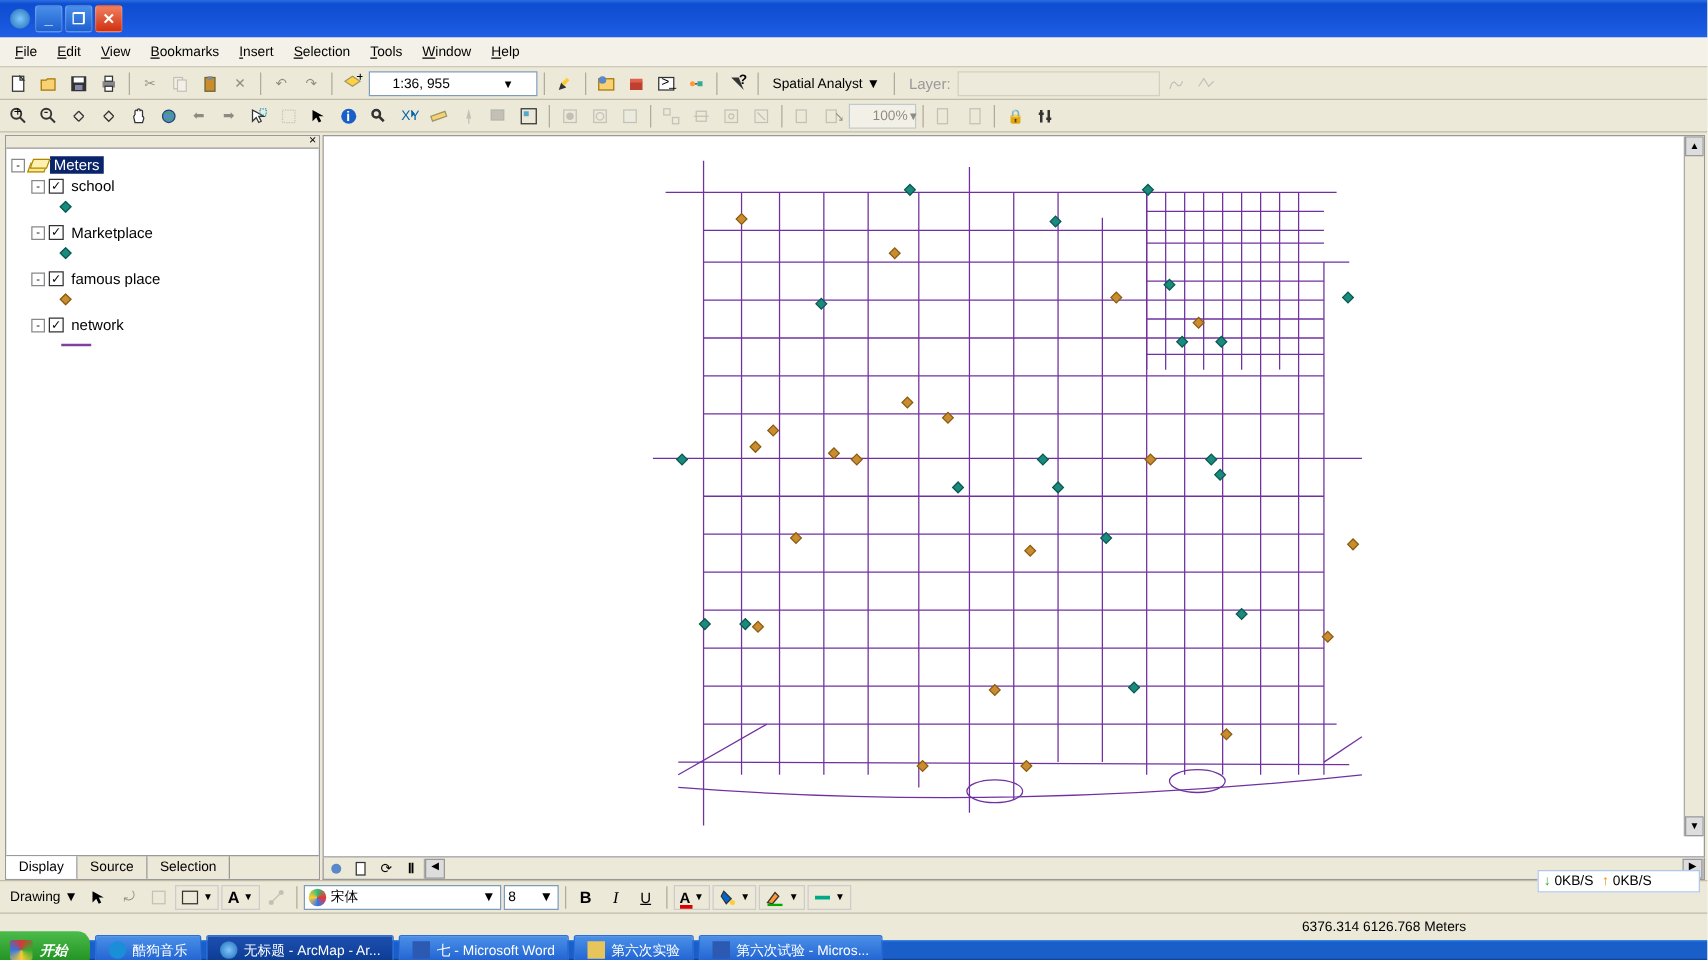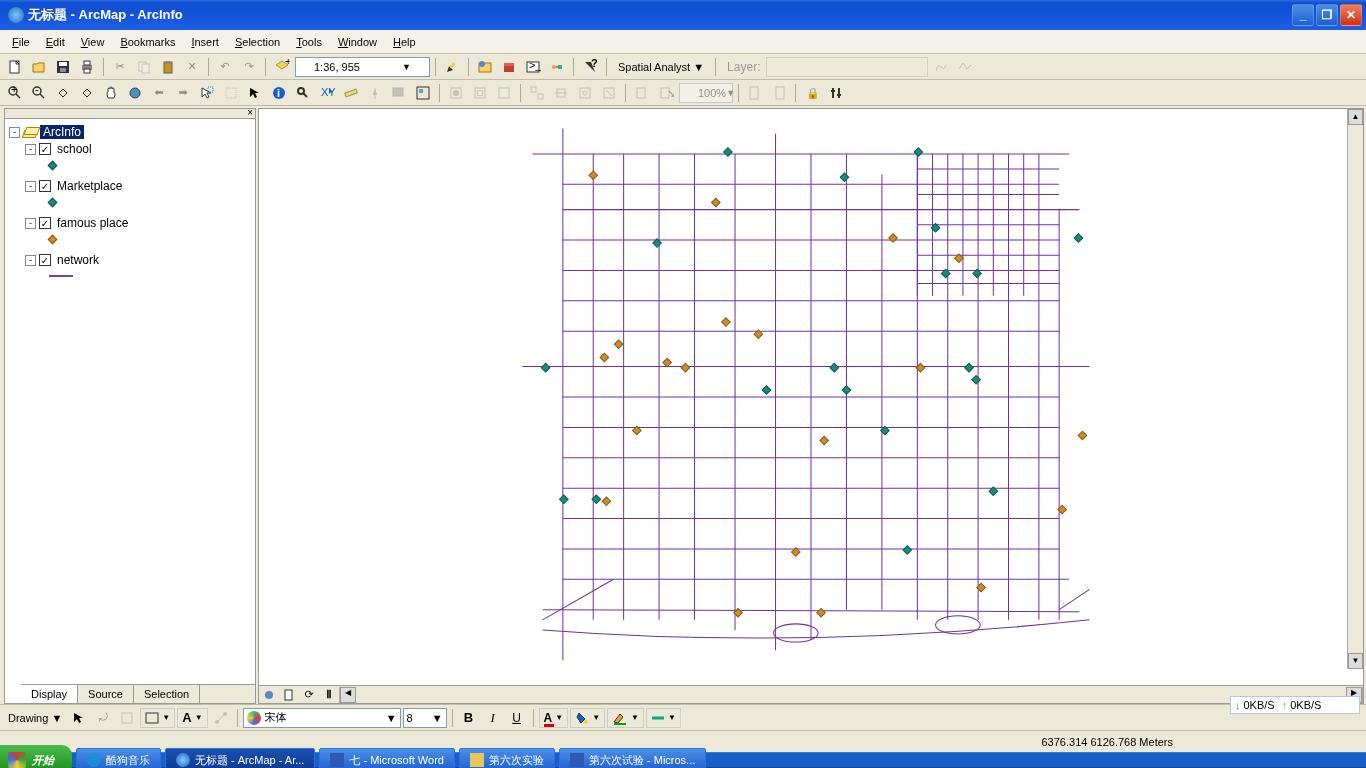--- a/index.html
+++ b/index.html
@@ -35,21 +35,21 @@
 .toc-node .exp { width:11px; height:11px; border:1px solid #888; font-size:9px; line-height:9px; text-align:center; margin-right:3px; background:#fff; cursor:default; }
 .toc-node .cb { width:12px; height:12px; border:1px solid #333; margin-right:4px; background:#fff; display:flex; align-items:center; justify-content:center; font-size:10px; }
 .toc-node.root .label { background:#0a246a; color:#fff; padding:0 3px; }
 .toc-node .label { font-size:12px; padding:0 2px; }
 .toc-node .layers-icon { width:14px; height:12px; margin-right:3px; position:relative; }
 .toc-node .layers-icon::before { content:""; position:absolute; left:0; top:4px; width:12px; height:6px; background:#ffe890; border:1px solid #aa8800; transform:skewX(-20deg); }
 .toc-node .layers-icon::after { content:""; position:absolute; left:2px; top:1px; width:12px; height:6px; background:#fff0b0; border:1px solid #aa8800; transform:skewX(-20deg); }
 .toc-sym { margin-left:42px; height:14px; display:flex; align-items:center; }
 .sym-dot { width:7px; height:7px; transform:rotate(45deg); }
 .sym-line { width:24px; height:2px; background:#8040a0; }
-.toc-tabs { display:flex; border-top:1px solid #999; background:#ece9d8;margin-left:16px; }
+.toc-tabs { display:flex; border-top:1px solid #999; background:#ece9d8; }
 .toc-tab { padding:3px 10px; border-right:1px solid #999; font-size:11px; cursor:default; }
 .toc-tab.active { background:#fff; }
 
 .map-wrap { flex:1; display:flex; flex-direction:column; margin:2px 2px 0 2px; }
 .map-view { flex:1; background:#fff; border:1px solid #999; position:relative; overflow:hidden; }
 .map-view svg { width:100%; height:100%; }
 .map-scroll-v { position:absolute; right:0; top:0; bottom:16px; width:16px; background:#ece9d8; border-left:1px solid #aaa; }
 .map-scroll-v .arrow { height:16px; background:#ddd; border:1px solid #999; text-align:center; font-size:8px; line-height:14px; }
 .map-scroll-h-row { height:18px; display:flex; align-items:center; background:#ece9d8; border:1px solid #999; border-top:none; }
 .map-scroll-h-row .mini-btn { width:16px; height:14px; display:flex; align-items:center; justify-content:center; margin:0 2px; }
@@ -74,21 +74,20 @@
 .task-item .ico { width:14px; height:14px; }
 .tray { margin-left:auto; height:30px; background:linear-gradient(to bottom,#16a0ee,#0f88d8); display:flex; align-items:center; padding:0 8px; gap:4px; border-left:1px solid #1070b0; }
 .tray .clock { margin-left:6px; }
 .tray-ico { width:15px; height:15px; border-radius:3px; }
 </style>
 </head>
 <body>
 
 <div class="titlebar">
   <div class="app-icon"></div>
-  <div class="title">无标题 - ArcMap - ArcInfo</div>
   <div class="winbtns">
     <div class="winbtn min">_</div>
     <div class="winbtn max">❐</div>
     <div class="winbtn close">✕</div>
   </div>
 </div>
 
 <div class="menubar">
   <div class="menu-item"><u>F</u>ile</div>
   <div class="menu-item"><u>E</u>dit</div>
@@ -396,21 +395,21 @@
 
 <div class="main-area">
   <div class="sidebar">
     <div class="sidebar-head">
         <span class="x">×</span>
       </div>
     <div class="toc">
       <div class="toc-node root" style="padding-left:2px">
         <span class="exp">-</span>
         <span class="layers-icon"></span>
-        <span class="label">ArcInfo</span>
+        <span class="label">Meters</span>
       </div>
       <div class="toc-node" style="padding-left:18px">
         <span class="exp">-</span>
         <span class="cb">✓</span>
         <span class="label">school</span>
       </div>
       <div class="toc-sym">
           <span class="sym-dot" style="background:#1a8a7e;border:1px solid #0a5a4e"></span>
         </div>
       <div class="toc-node" style="padding-left:18px;margin-top:6px">

